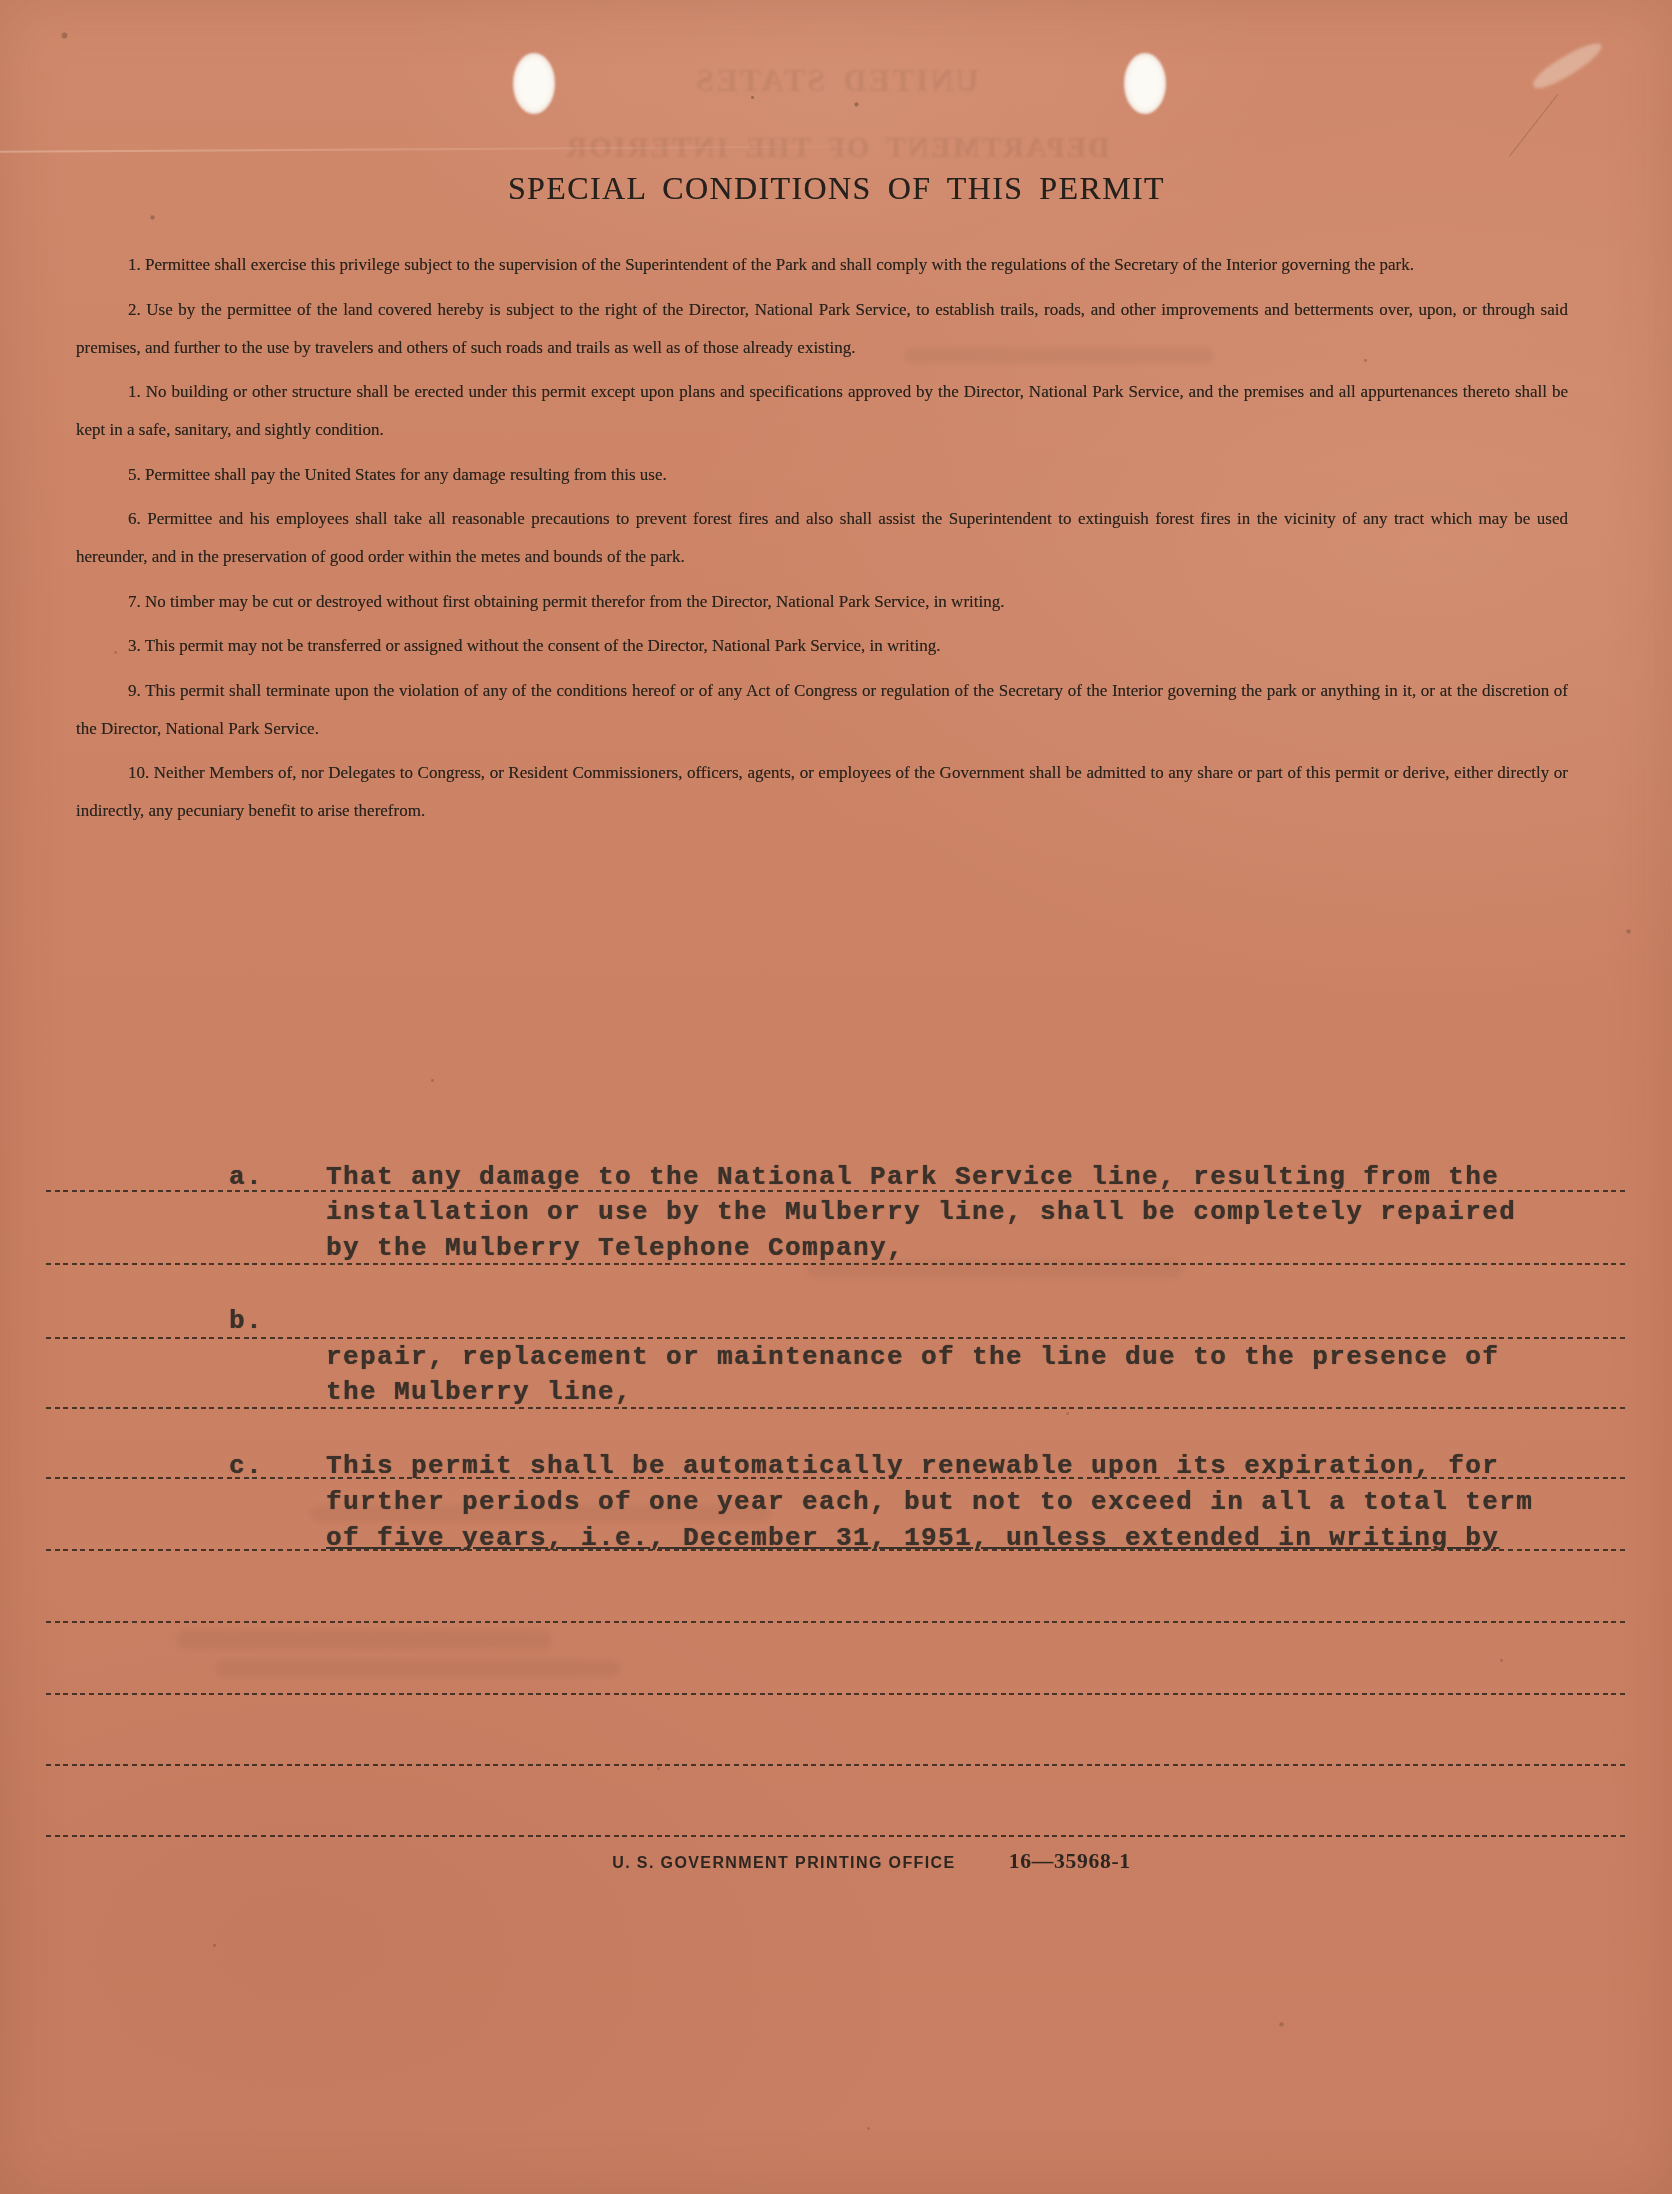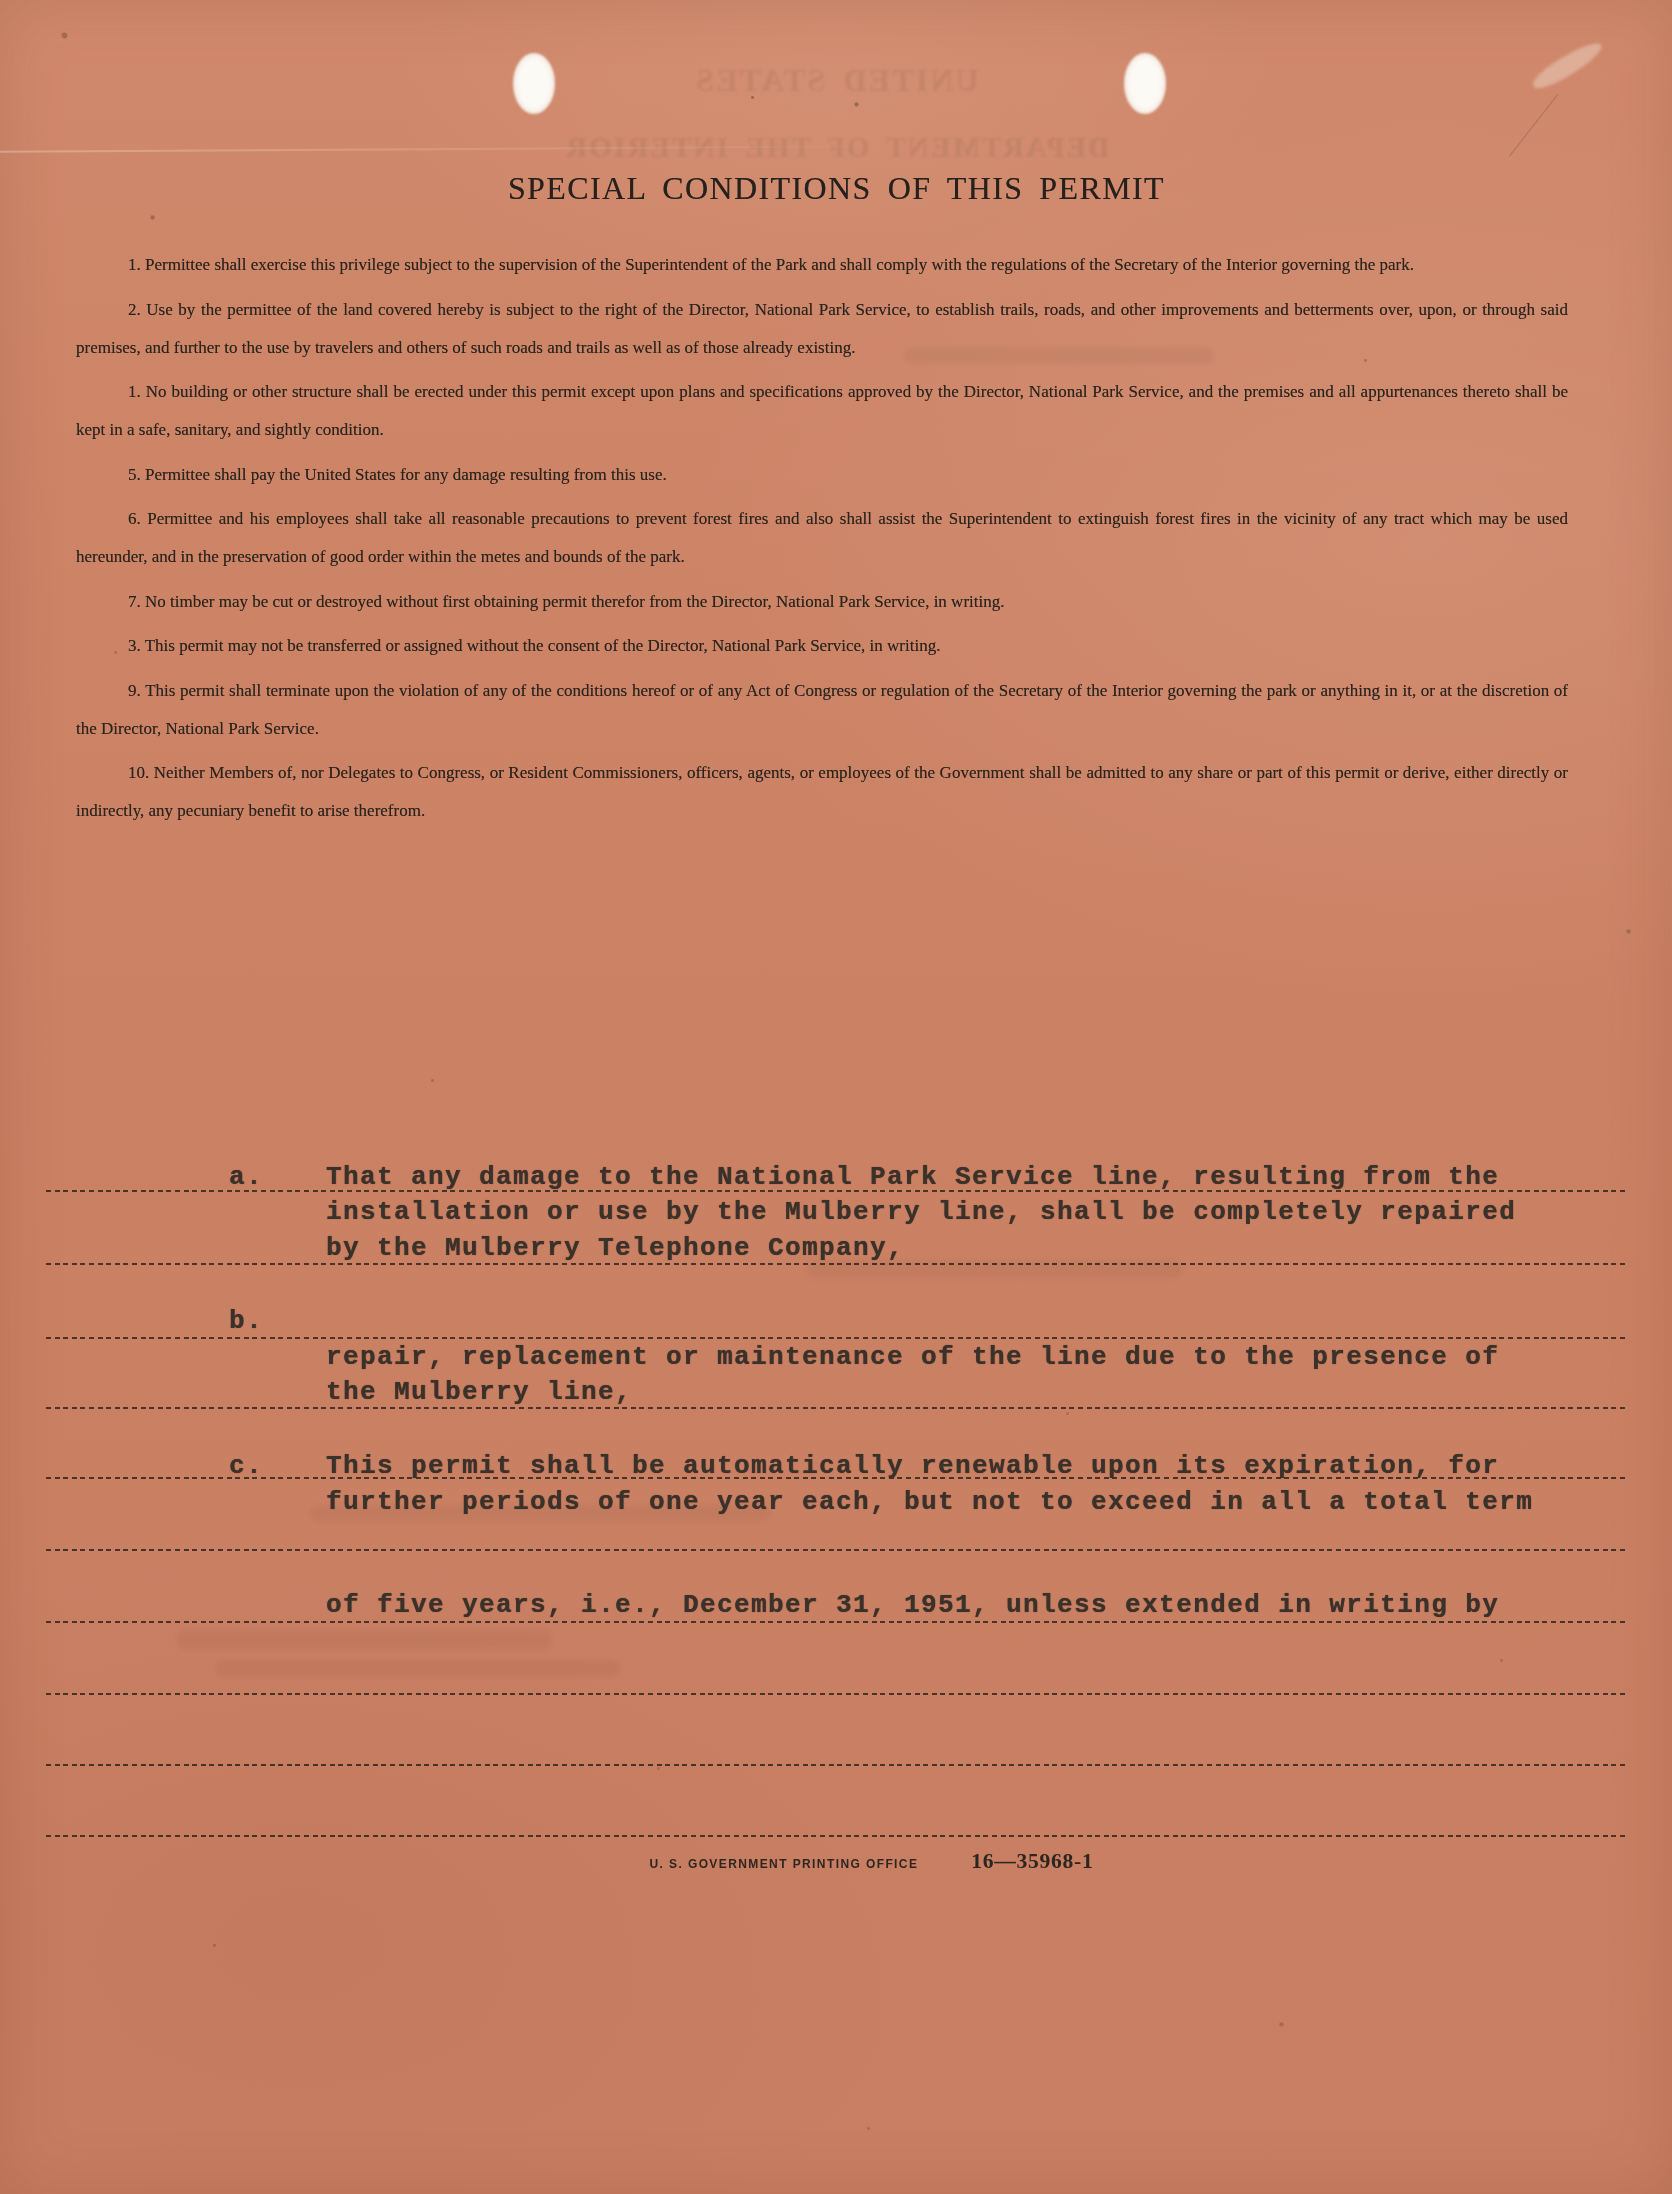--- a/index.html
+++ b/index.html
@@ -107,21 +107,21 @@
   .tw.label{left:229px;}
   .tw.line{left:326px;}
   
   .footer{
     position:absolute;top:1849px;left:0;width:100%;
     display:flex;justify-content:center;align-items:baseline;gap:53px;
     transform:translateX(35px);
   }
   .footer .office{
     font-family:"Liberation Sans", sans-serif;
-    font-weight:bold;font-size:12px;letter-spacing:1.4px;
+    font-weight:bold;font-size:16px;letter-spacing:1.4px;
     color:#2d2620;
   }
   .footer .number{
     font-family:"Liberation Serif", serif;
     font-weight:bold;font-size:21.6px;letter-spacing:0.7px;
     color:#2d2620;
   }
 </style>
 </head>
 <body>
@@ -174,21 +174,21 @@
   <div class="tw line" style="top:1197px;">installation or use by the Mulberry line, shall be completely repaired</div>
   <div class="tw line" style="top:1233px;">by the Mulberry Telephone Company,</div>
 
   <div class="tw label" style="top:1306px;">b.</div>
   <div class="tw line" style="top:1342px;">repair, replacement or maintenance of the line due to the presence of</div>
   <div class="tw line" style="top:1377px;">the Mulberry line,</div>
 
   <div class="tw label" style="top:1451px;">c.</div>
   <div class="tw line" style="top:1451px;">This permit shall be automatically renewable upon its expiration, for</div>
   <div class="tw line" style="top:1487px;">further periods of one year each, but not to exceed in all a total term</div>
-  <div class="tw line" style="top:1590px;">of five years, i.e., December 31, 1951, unless extended in writing by</div>
+  <div class="tw line" style="top:1523px;text-decoration:underline;">of five years, i.e., December 31, 1951, unless extended in writing by</div>
 
   <div class="footer">
     <span class="office">U. S. GOVERNMENT PRINTING OFFICE</span>
     <span class="number">16—35968-1</span>
   </div>
 
 </div>
 
 
 </body></html>

